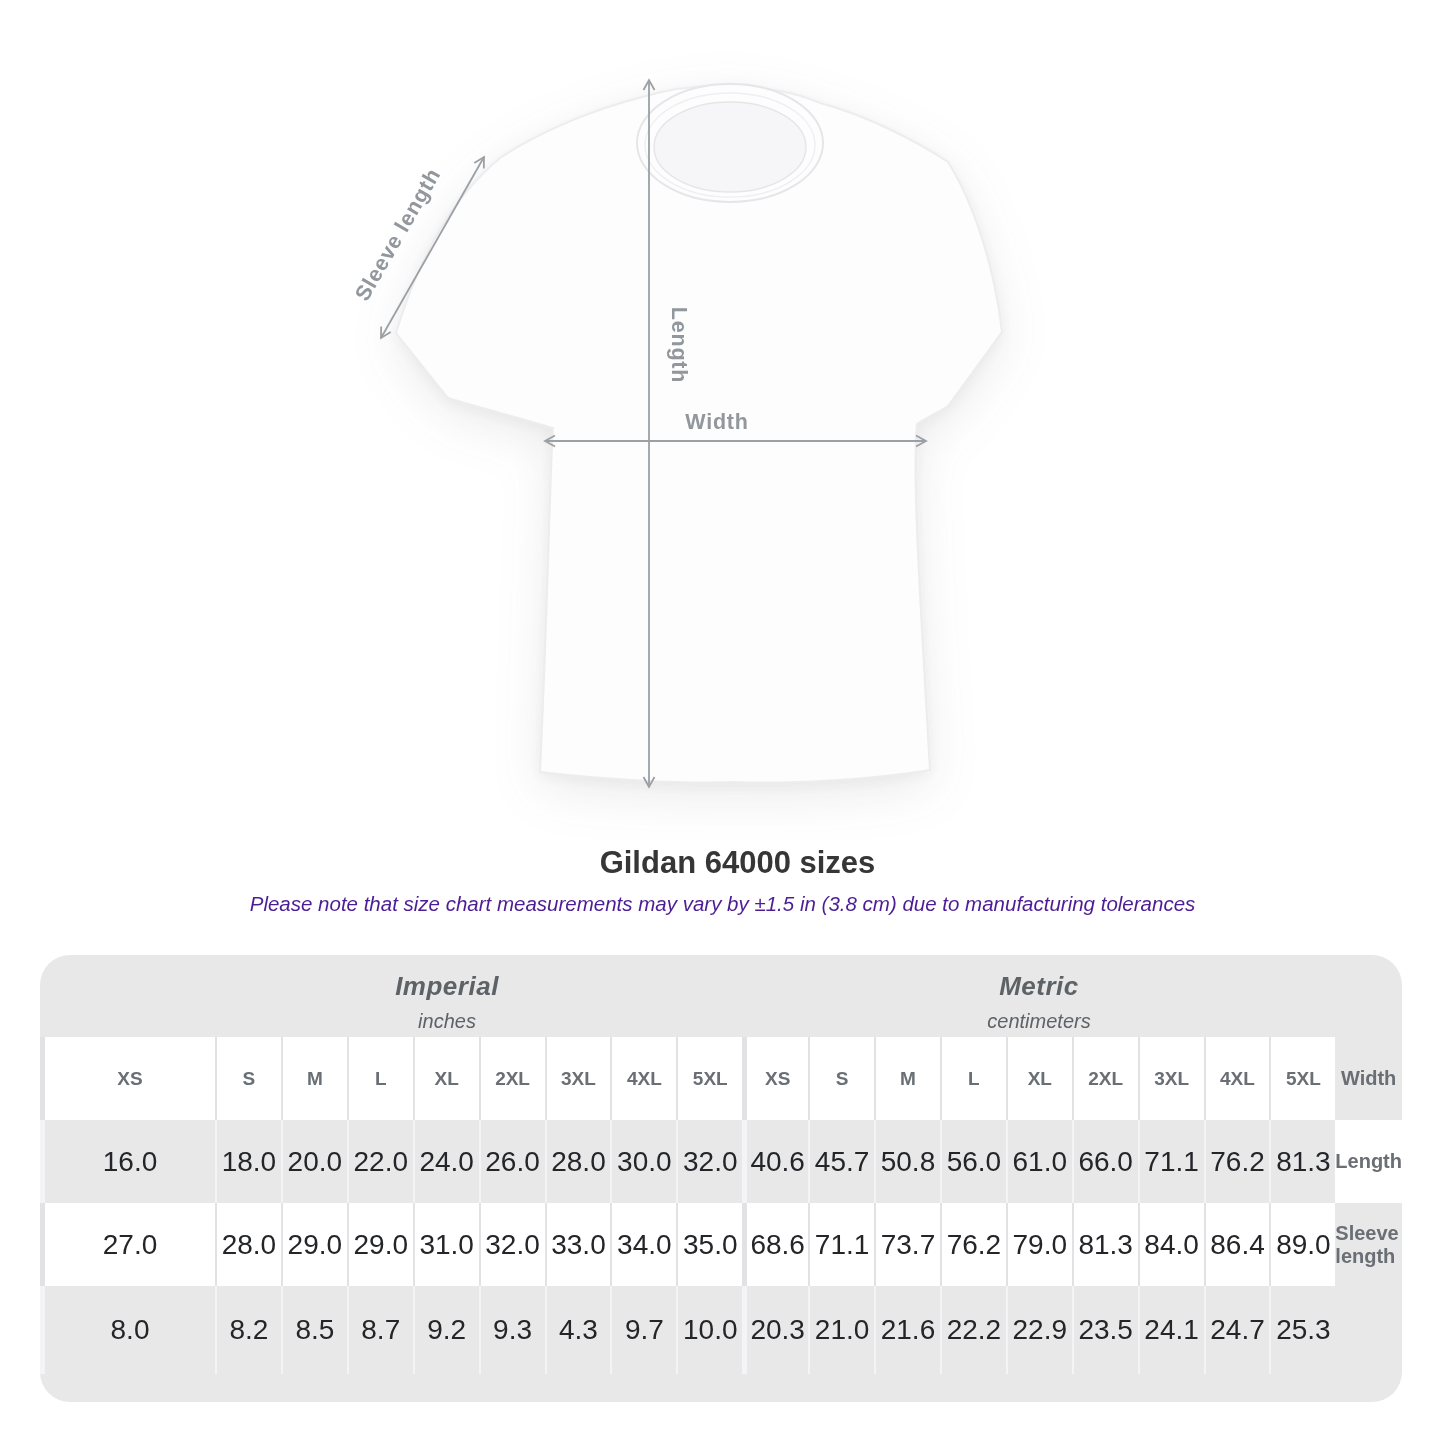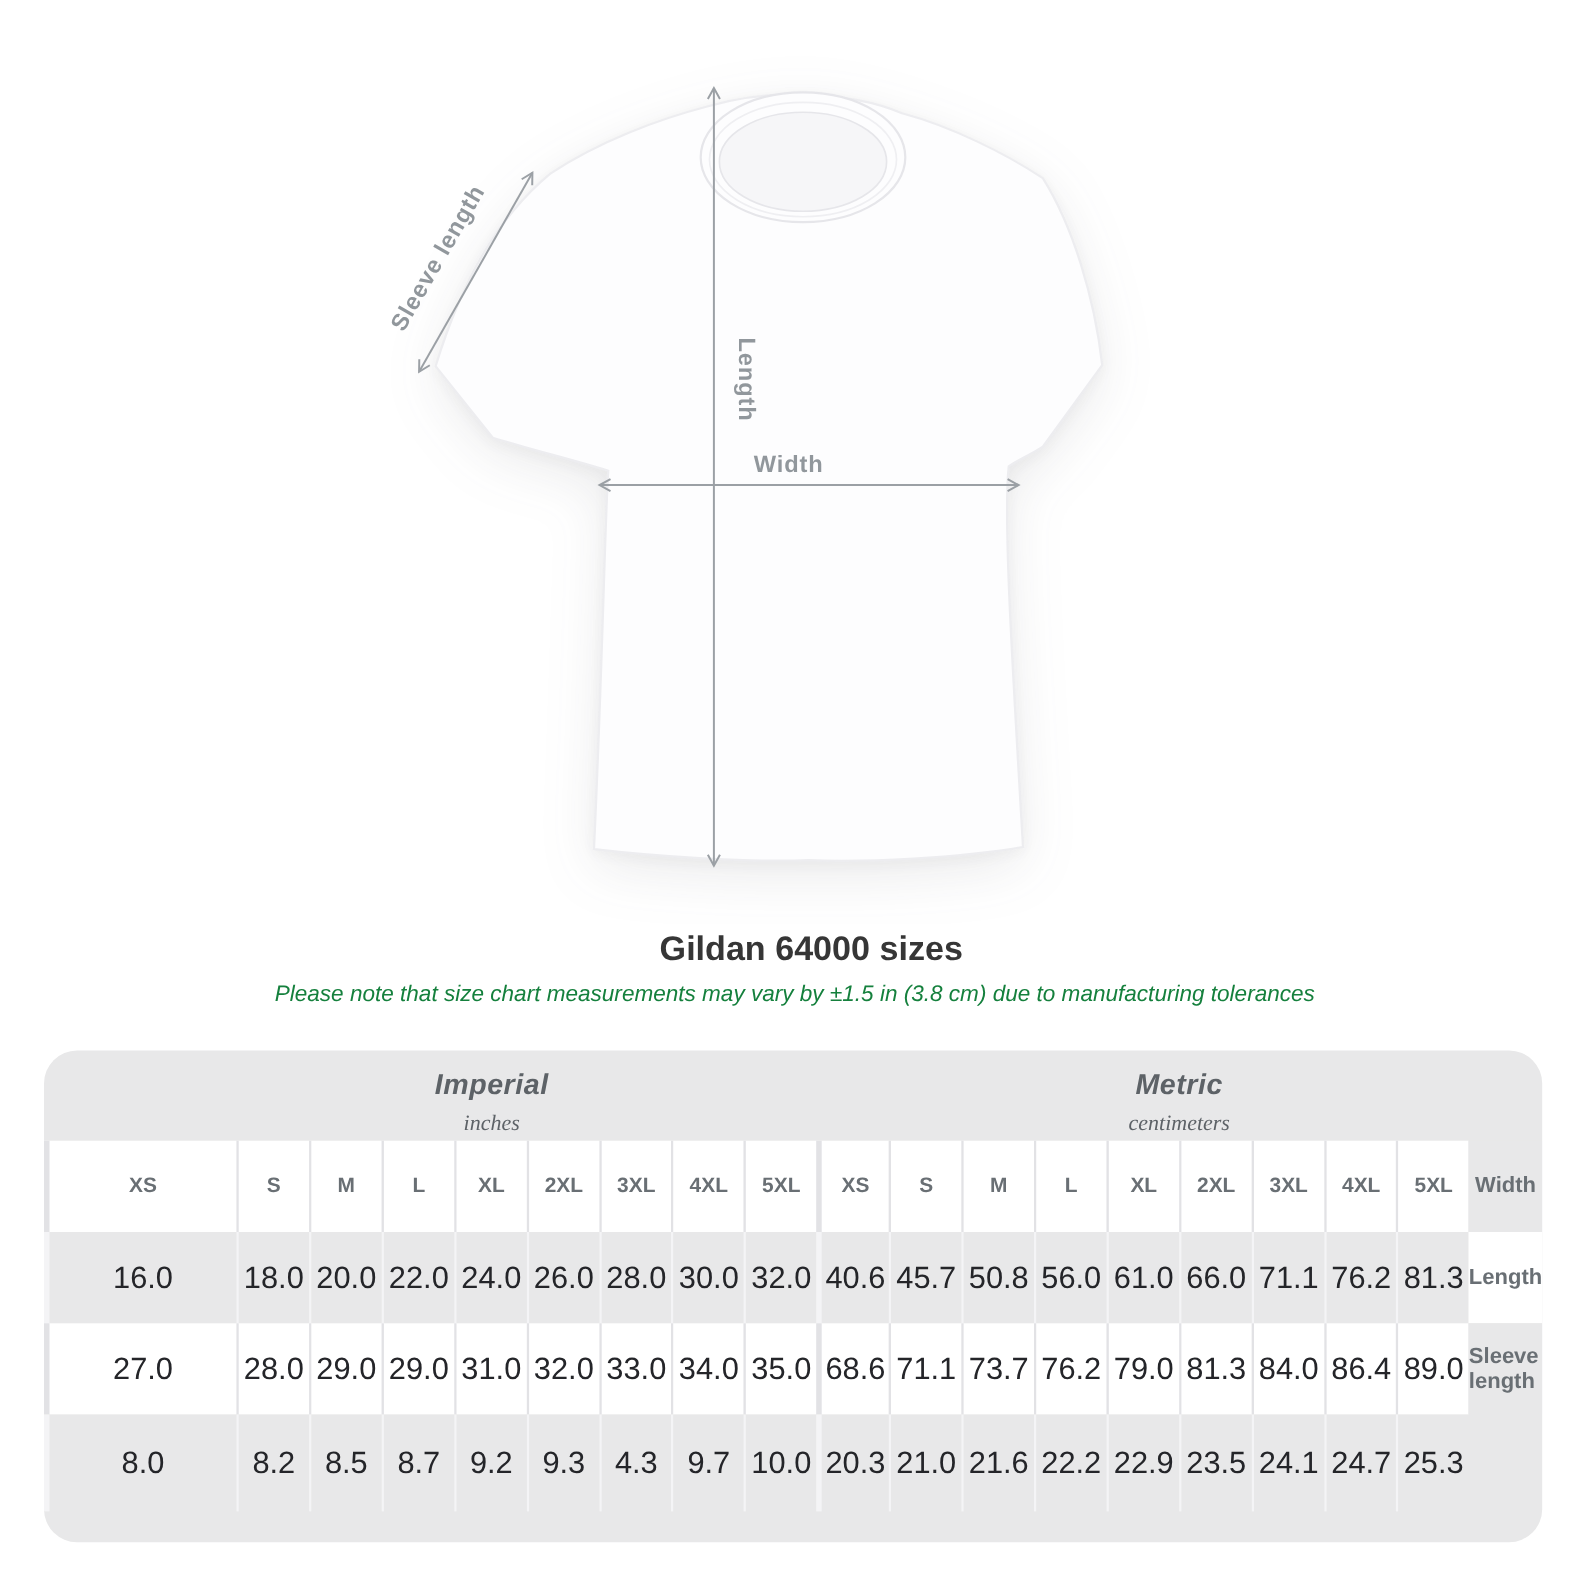--- a/index.html
+++ b/index.html
@@ -15,31 +15,31 @@
   .collar-outer{fill:#fdfdfe;stroke:#e6e6ea;stroke-width:2;}
   .collar-rib{fill:none;stroke:#efeff2;stroke-width:1.5;}
   .collar-inner{fill:#f6f6f8;stroke:#e6e6ea;stroke-width:1.5;}
   .dim-line{stroke:#9ba0a5;stroke-width:1.8;fill:none;}
   .dim-label{font-weight:700;font-size:21.5px;fill:#91979c;letter-spacing:0.8px;}
 
   
   .page-title{position:absolute;left:15px;top:845px;width:100%;text-align:center;
     font-size:31px;font-weight:700;color:#363636;margin:0;}
   .tolerance-note{position:absolute;left:0;top:892px;width:100%;text-align:center;
-    font-size:20.5px;font-style:italic;color:#15803d;margin:0;}
+    font-size:20.5px;font-style:italic;color:#4c1d95;margin:0;}
 
   
   .table-card{position:absolute;left:40px;top:955px;width:1362px;height:447px;
     background:#e8e8e9;border-radius:30px;overflow:hidden;}
   .unit-band{position:relative;height:82px;}
   .unit{position:absolute;top:16px;transform:translateX(-50%);text-align:center;color:#5d6267;}
   .unit-imperial{left:407px;}
-  .unit-metric{left:1032px;}
+  .unit-metric{left:999px;}
   .unit-name{font-size:26px;font-weight:700;font-style:italic;letter-spacing:0.5px;}
-  .unit-sub{font-size:20px;font-style:italic;margin-top:8px;font-family:Liberation Serif, serif;}
+  .unit-sub{font-size:20px;font-style:italic;margin-top:8px;}
 
   #size-grid{display:grid;grid-template-columns:175px repeat(18,1fr);
     grid-template-rows:83px 83px 83px 88px;width:100%;}
   .cell{display:flex;align-items:center;justify-content:center;}
   .row-light{background:#ffffff;border-left-color:#e2e2e5;}
   .row-gray{background:#e8e8e9;border-left-color:#f4f4f6;}
   .head-cell,.value-cell{border-left-style:solid;border-left-width:2px;}
   .label-cell{border-left:none !important;}
   .group-start{border-left-width:5px;}
   .head-cell{font-weight:700;color:#696f74;font-size:19px;}

